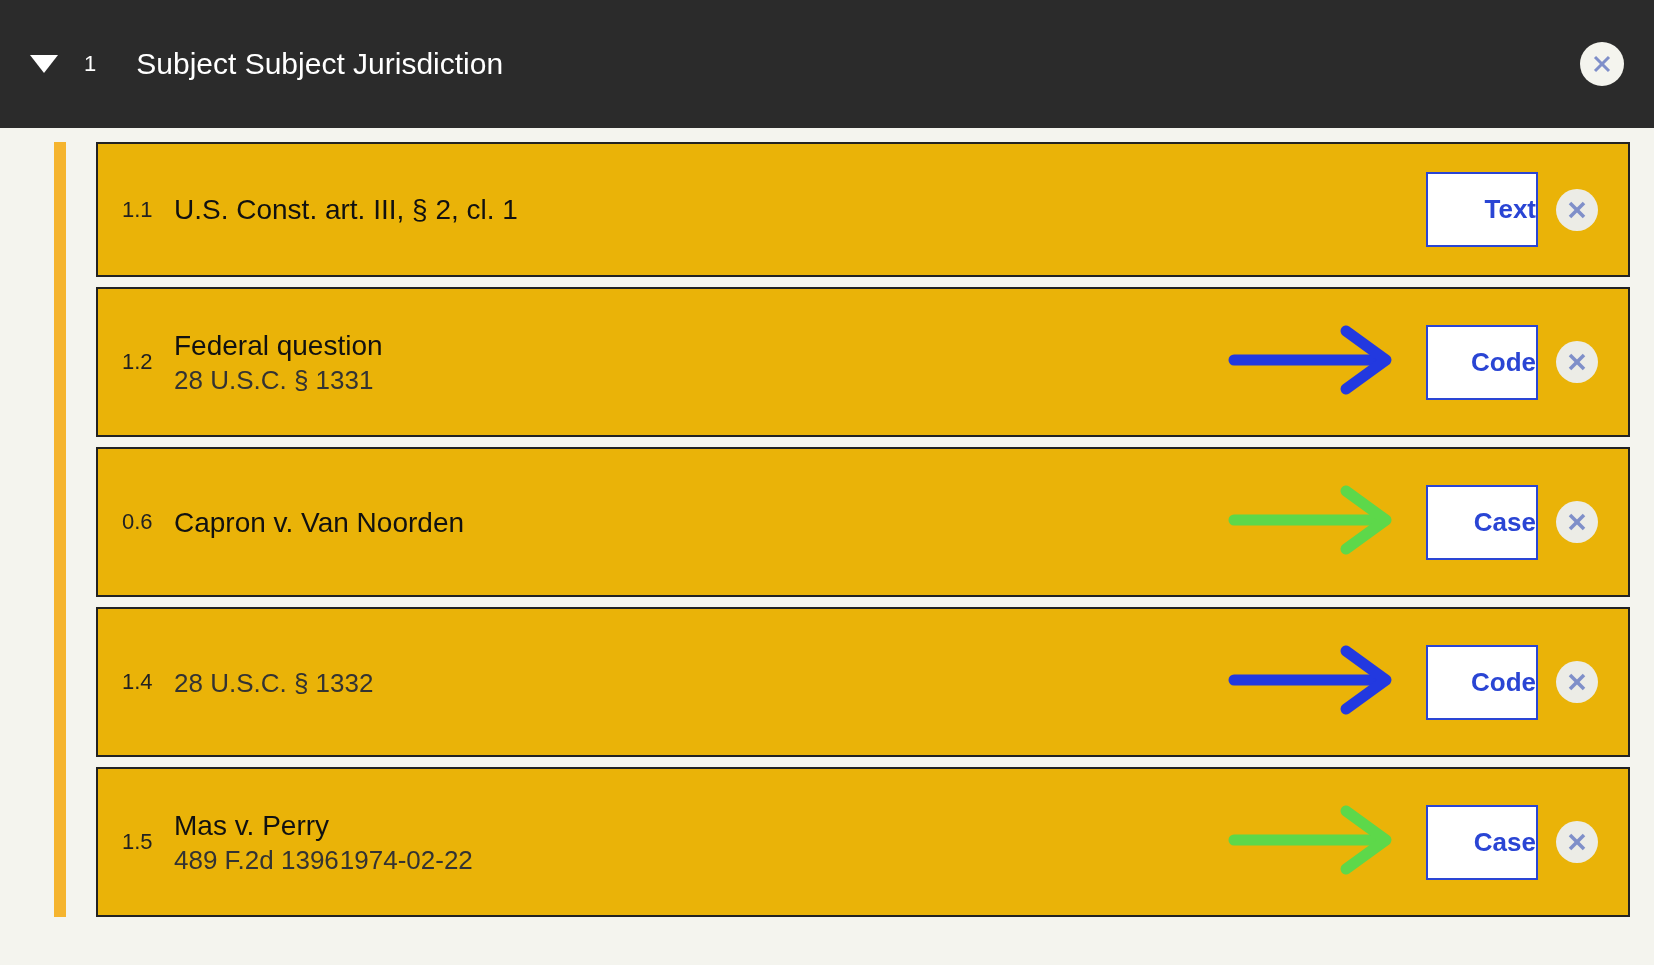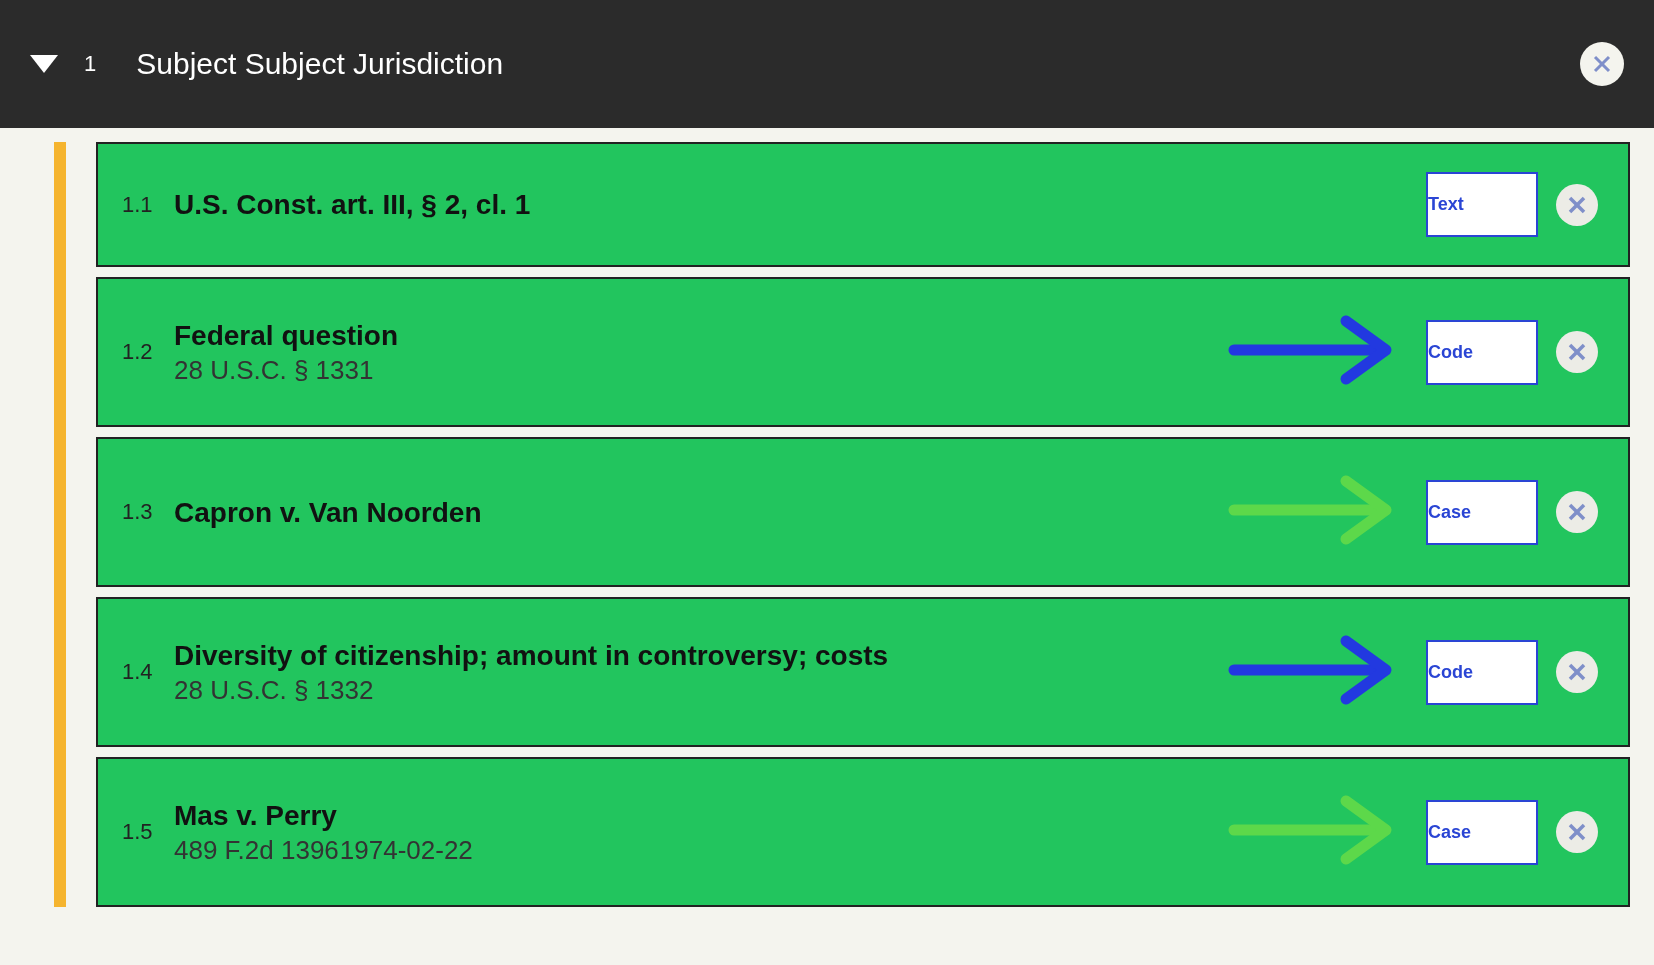--- a/index.html
+++ b/index.html
@@ -67,65 +67,65 @@
     left: 54px;
     top: 14px;
     bottom: 0;
     width: 12px;
     background: #f5b42e;
   }
   .items {
     margin-left: 42px;
   }
   .item {
-    background: #22c55e;
+    background: #eab308;
     border: 2px solid #222;
     margin-bottom: 10px;
     padding: 28px 30px 28px 24px;
     display: flex;
     align-items: center;
     position: relative;
     min-height: 110px;
   }
   .item-num {
     width: 52px;
     font-size: 22px;
     color: #222;
     flex-shrink: 0;
   }
   .item-body {
     flex: 0 0 auto;
     max-width: 780px;
   }
   .item-title {
     font-size: 28px;
-    font-weight: 700;
+    font-weight: 400;
     color: #111;
     line-height: 1.25;
   }
   .item-sub {
     font-size: 26px;
     color: #333;
     font-weight: 400;
     margin-top: 2px;
   }
   .item-sub .date { margin-left: 1px; }
   .spacer { flex: 1 1 auto; }
   .arrow {
     flex-shrink: 0;
     margin-right: 20px;
   }
   .tag {
     border: 2px solid #2a45d4;
     color: #2a45d4;
     font-weight: 700;
-    font-size: 18px;
+    font-size: 26px;
     padding: 20px 0;
     width: 112px;
-    text-align: left;
+    text-align: right;
     flex-shrink: 0;
     cursor: pointer;
     background: #fff;
   }
   .row-close {
     width: 42px;
     height: 42px;
     border-radius: 50%;
     background: #ecece6;
     display: flex;
@@ -184,41 +184,40 @@
   </svg></div>
         <div class="tag">Code</div>
         <div class="row-close">
           <svg width="20" height="20" viewBox="0 0 20 20" fill="none">
     <line x1="3" y1="3" x2="17" y2="17"></line>
     <line x1="17" y1="3" x2="3" y2="17"></line>
   </svg>
         </div>
       </div>
       <div class="item">
-        <div class="item-num">1.3</div>
+        <div class="item-num">0.6</div>
         <div class="item-body">
           <div class="item-title">Capron v. Van Noorden</div>
         </div>
         <div class="spacer"></div>
         <div class="arrow"><svg width="180" height="86" viewBox="0 0 180 86" fill="none">
     <path d="M8 43 L150 43" stroke="#5dd84a" stroke-width="11" stroke-linecap="round"></path>
     <path d="M120 14 L160 43 L120 72" stroke="#5dd84a" stroke-width="11" stroke-linecap="round" stroke-linejoin="round" fill="none"></path>
   </svg></div>
         <div class="tag">Case</div>
         <div class="row-close">
           <svg width="20" height="20" viewBox="0 0 20 20" fill="none">
     <line x1="3" y1="3" x2="17" y2="17"></line>
     <line x1="17" y1="3" x2="3" y2="17"></line>
   </svg>
         </div>
       </div>
       <div class="item">
         <div class="item-num">1.4</div>
         <div class="item-body">
-          <div class="item-title">Diversity of citizenship; amount in controversy; costs</div>
           <div class="item-sub"><span>28 U.S.C. § 1332</span></div>
         </div>
         <div class="spacer"></div>
         <div class="arrow"><svg width="180" height="86" viewBox="0 0 180 86" fill="none">
     <path d="M8 43 L150 43" stroke="#2239e0" stroke-width="11" stroke-linecap="round"></path>
     <path d="M120 14 L160 43 L120 72" stroke="#2239e0" stroke-width="11" stroke-linecap="round" stroke-linejoin="round" fill="none"></path>
   </svg></div>
         <div class="tag">Code</div>
         <div class="row-close">
           <svg width="20" height="20" viewBox="0 0 20 20" fill="none">

